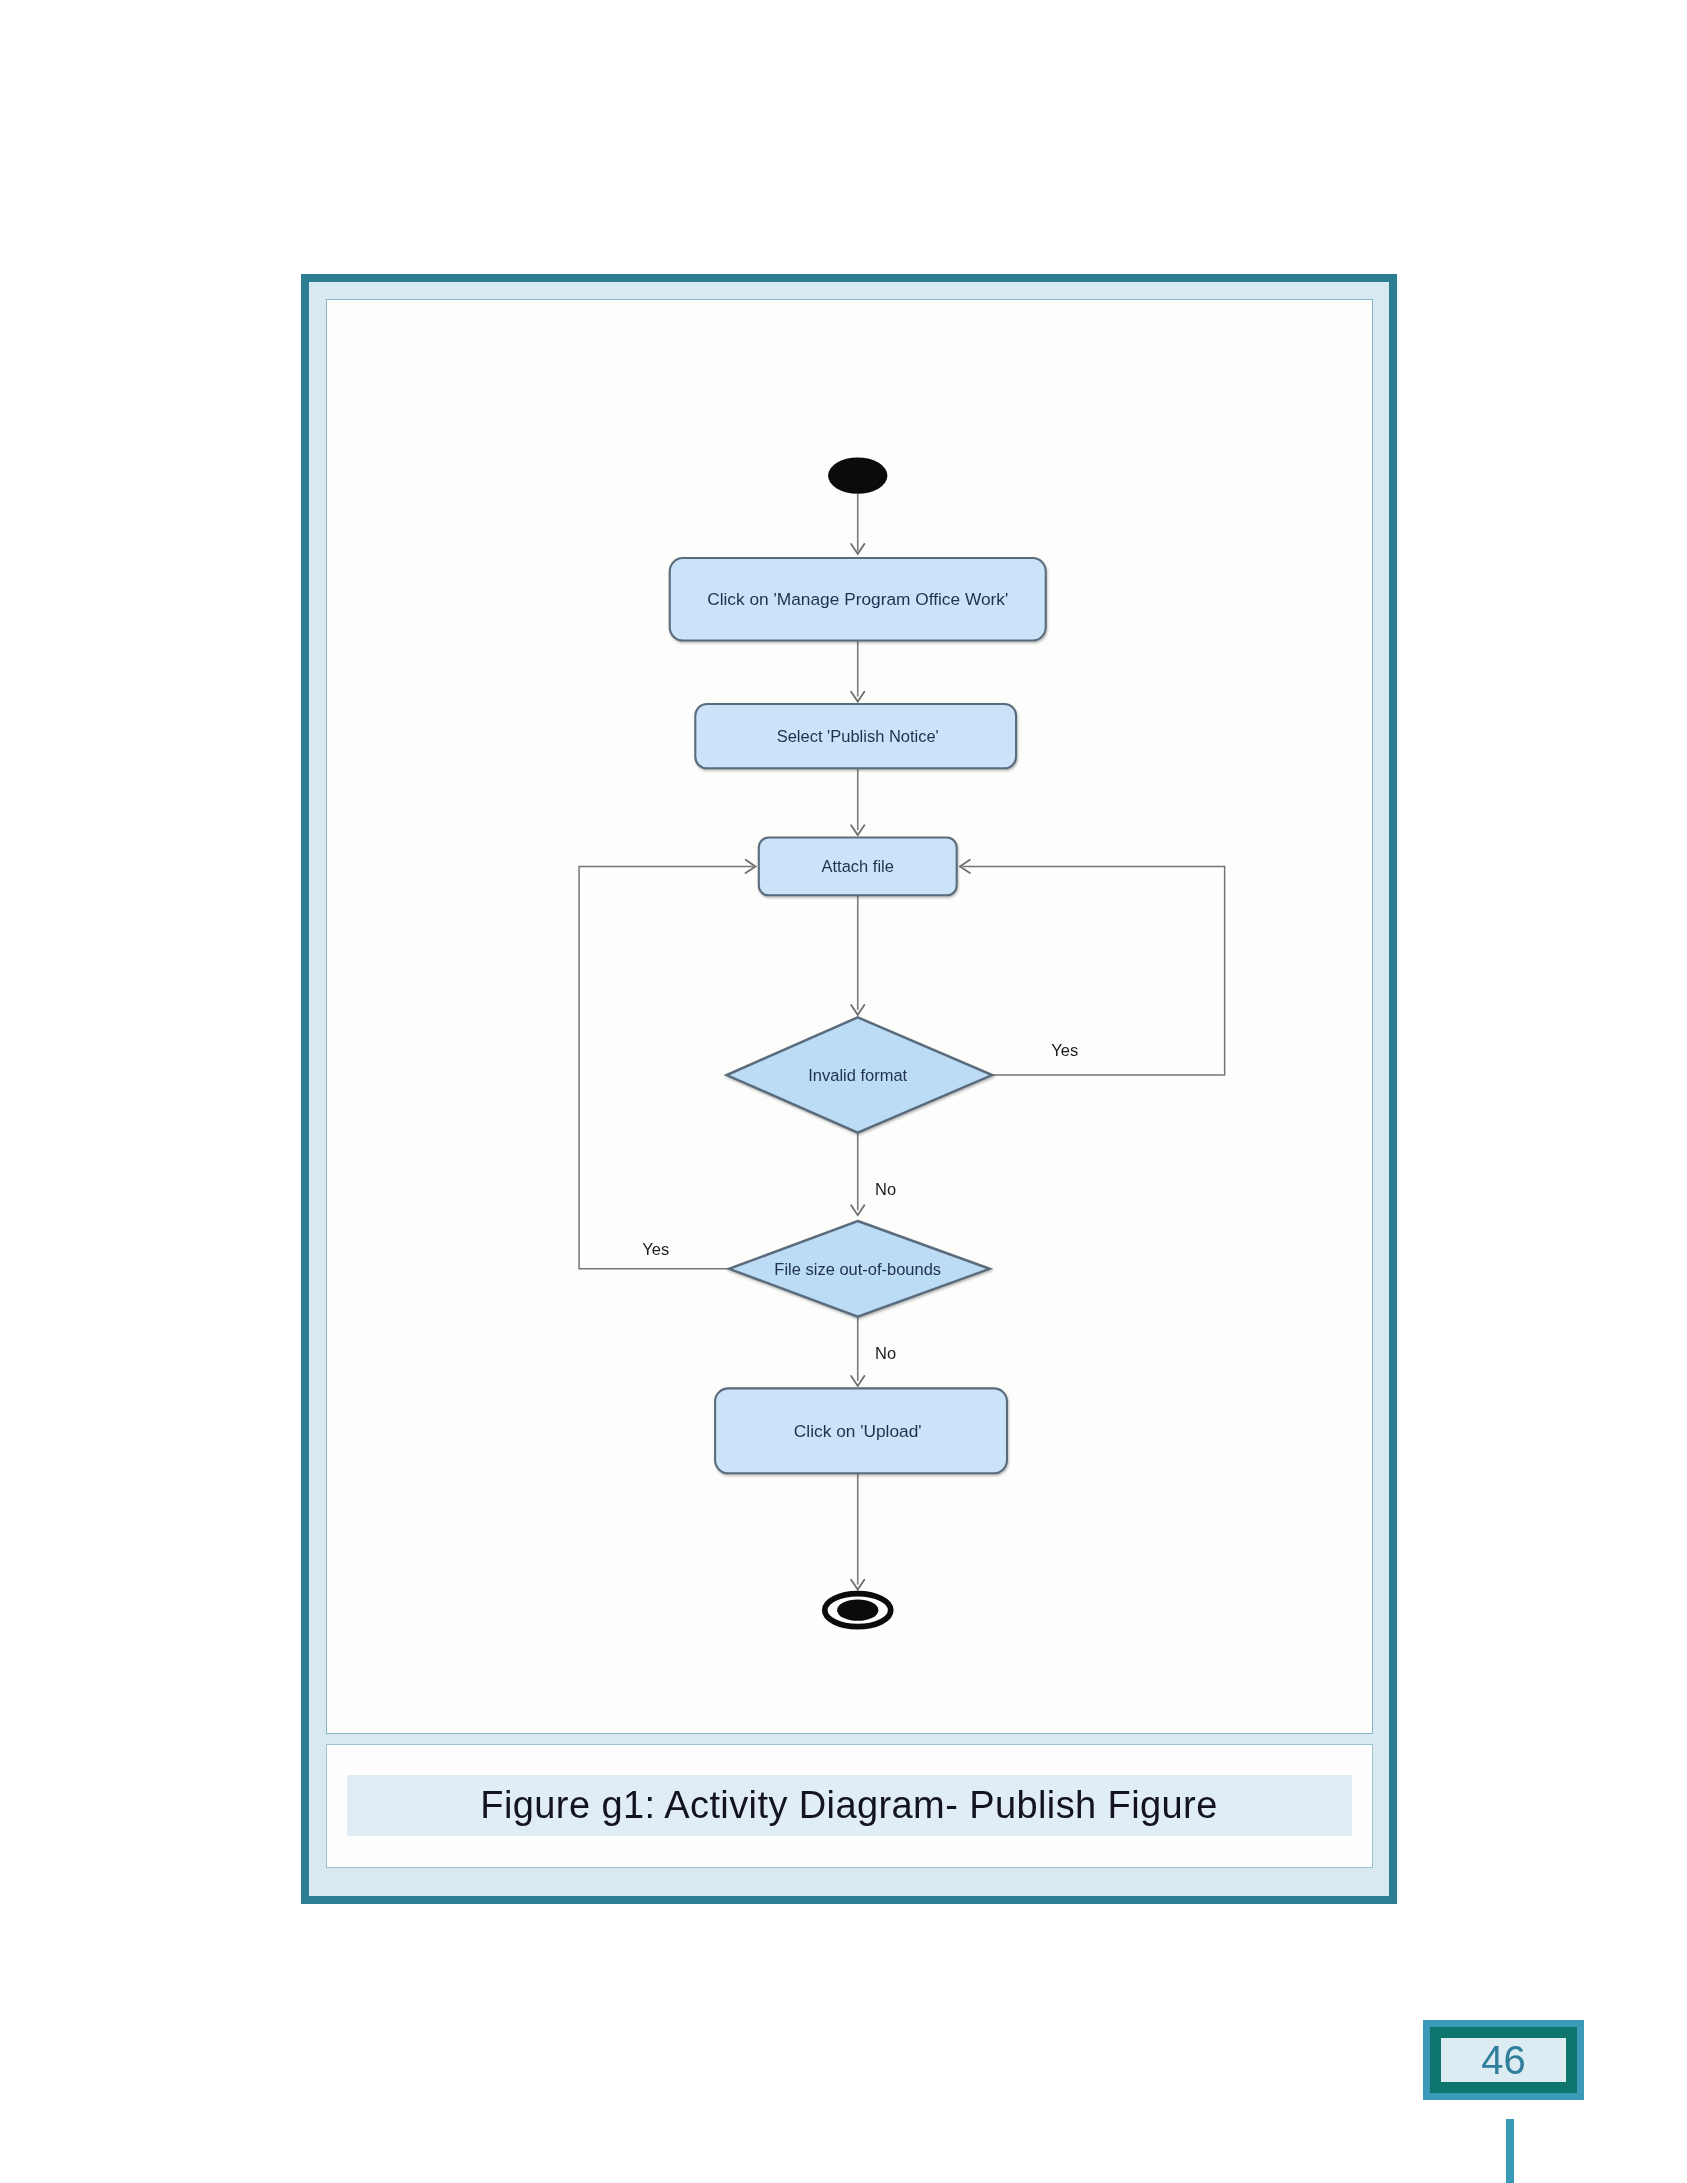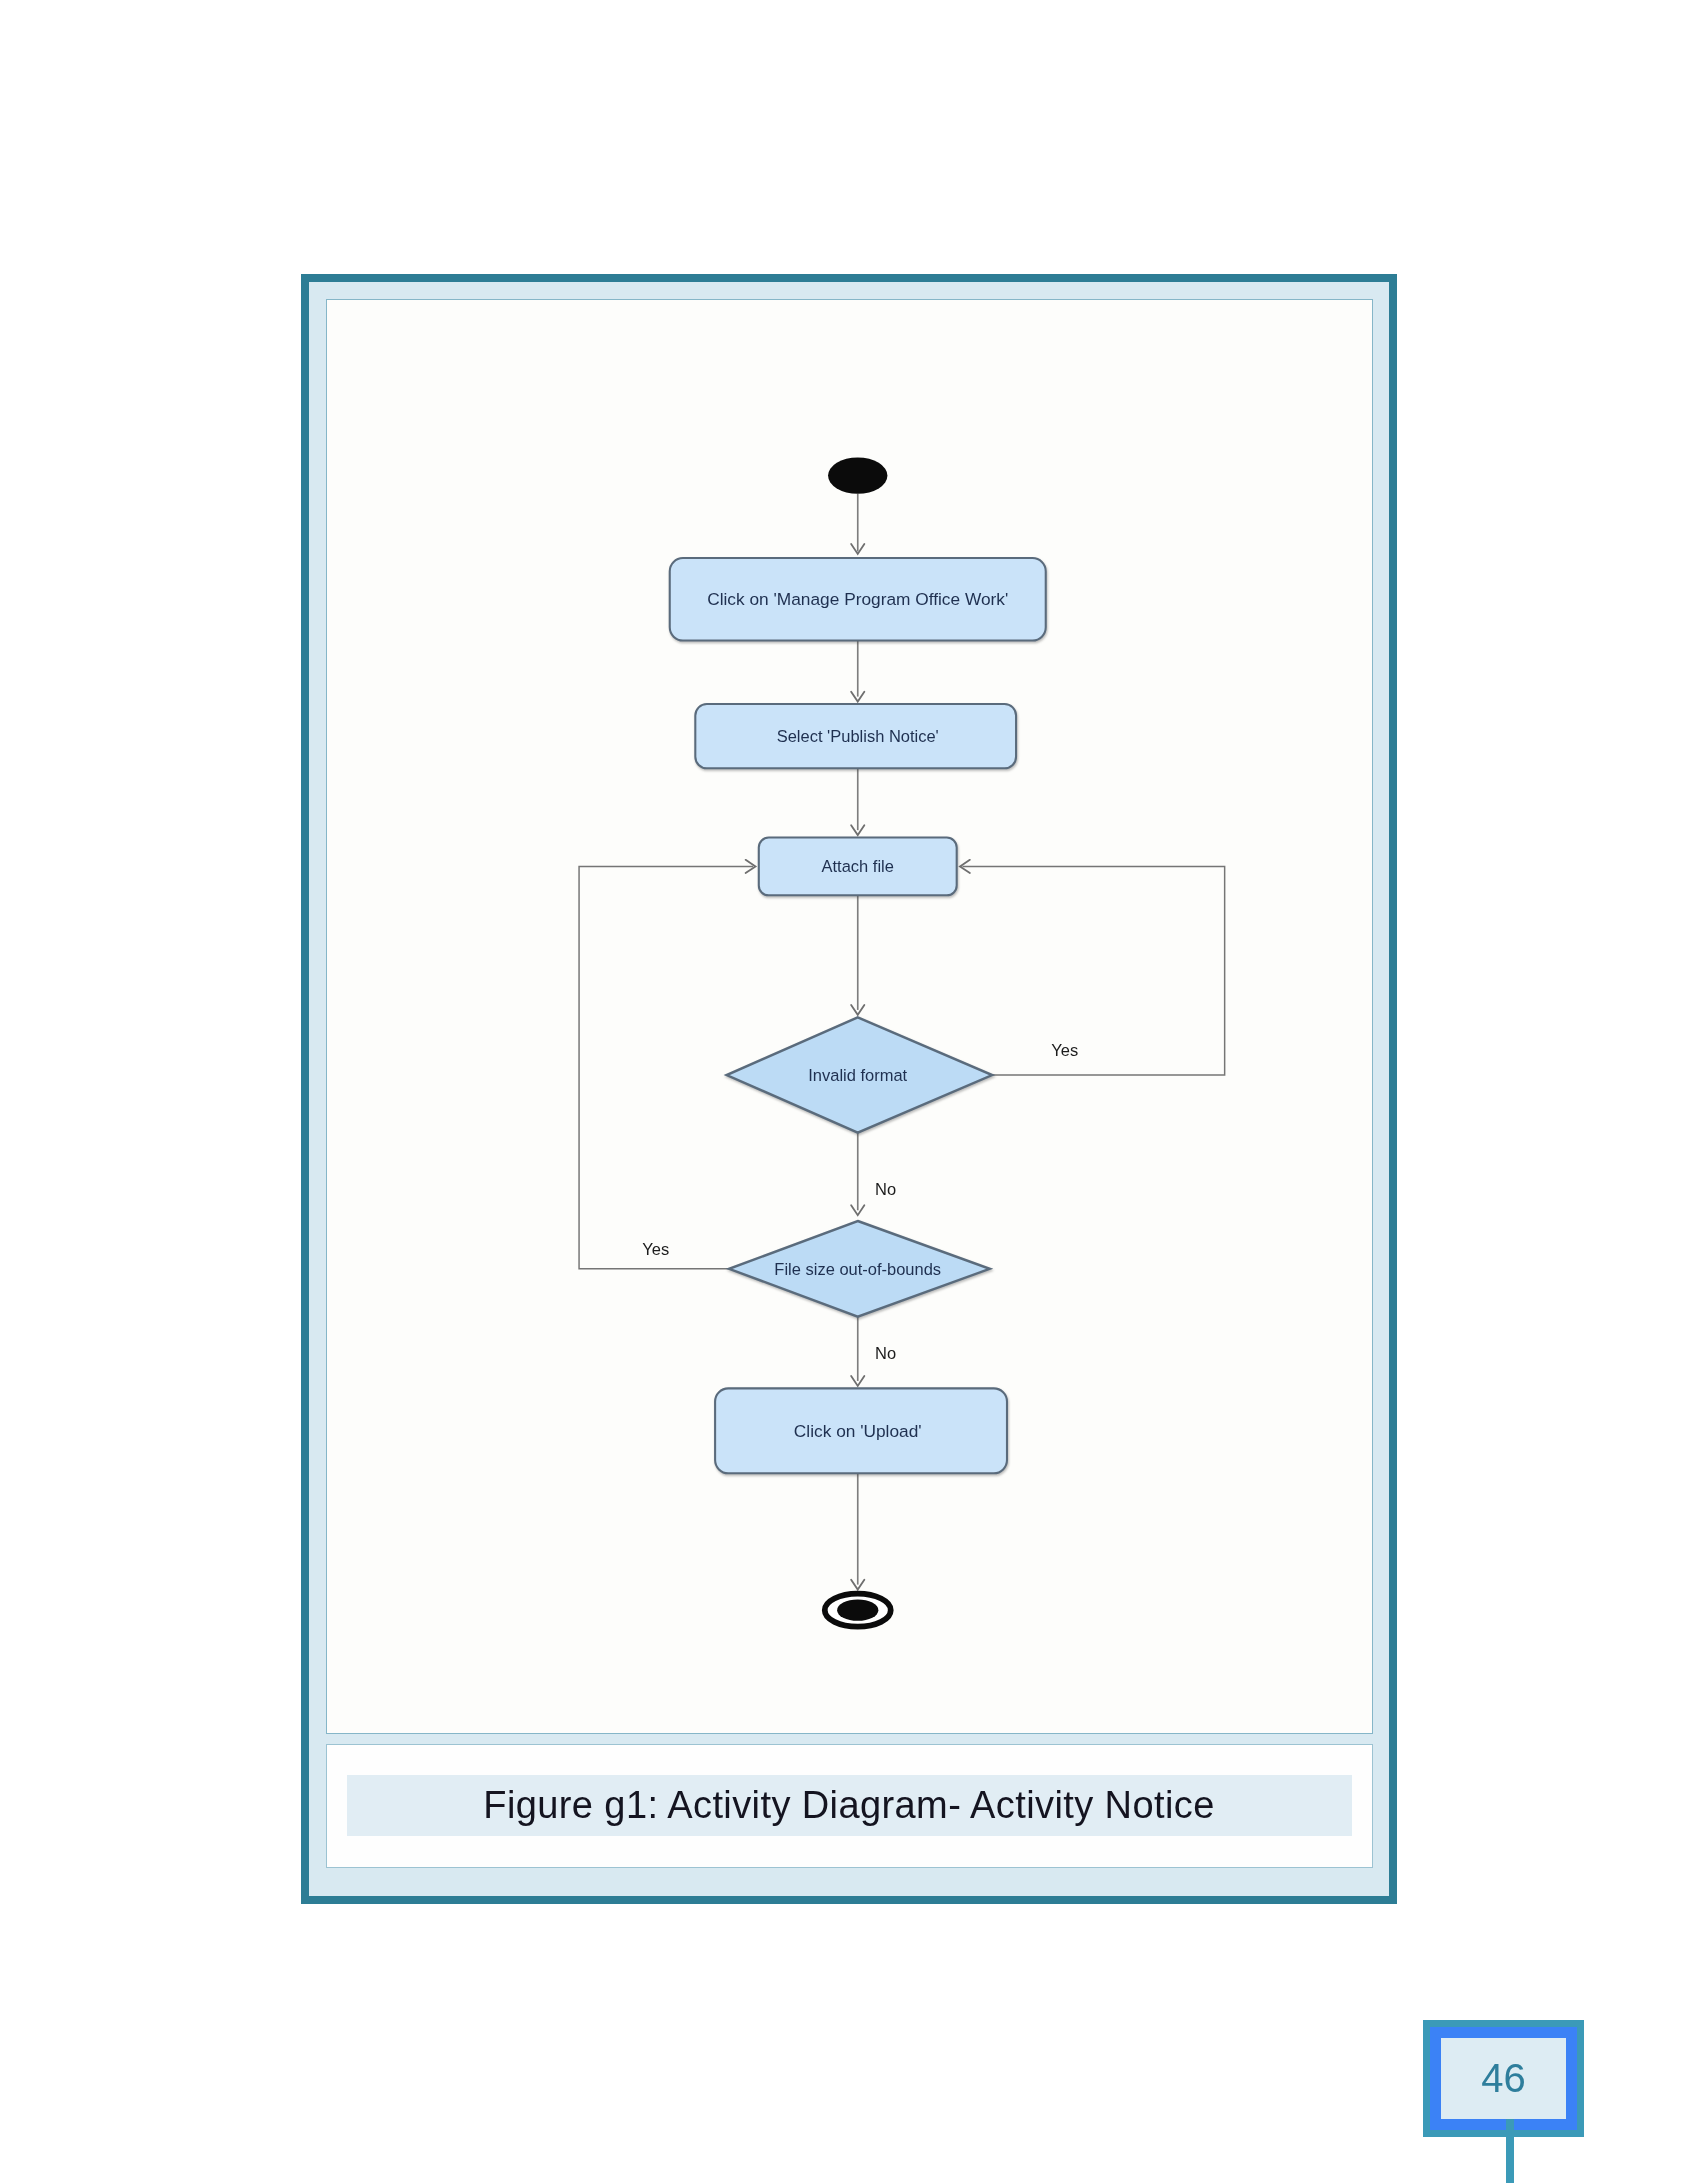--- a/index.html
+++ b/index.html
@@ -30,22 +30,22 @@
   .caption-strip{
     width:100%;background:#e1edf4;text-align:center;
     padding:7.4px 0;
   }
   .caption-text{
     font-size:38px;line-height:1.2;color:#141420;letter-spacing:0.4px;
   }
 
   
   .page-number-badge{
-    position:absolute;left:1423px;top:2020px;width:161px;height:117px;
-    box-sizing:border-box;border:7.4px solid #3b9ab8;background:#3b82f6;
+    position:absolute;left:1423px;top:2020px;width:161px;height:80px;
+    box-sizing:border-box;border:7.4px solid #3b9ab8;background:#0f766e;
     padding:10.7px;display:flex;
   }
   .page-number-strip{
     flex:1;background:#ddecf3;display:flex;align-items:center;justify-content:center;
   }
   .page-number-text{font-size:40px;color:#2e7e9c;}
   .page-number-tail{
     position:absolute;left:1506px;top:2119px;width:8.2px;height:64px;background:#3b9ab8;
   }
 
@@ -144,21 +144,21 @@
           <g>
             <ellipse cx="643" cy="1589" rx="40" ry="20" fill="#ffffff" stroke="#0b0b0b" stroke-width="7"></ellipse>
             <ellipse cx="643" cy="1589" rx="25" ry="13" fill="#0b0b0b"></ellipse>
           </g>
         </g>
       </svg>
     </div>
 
     <div class="caption-box">
       <div class="caption-strip">
-        <span class="caption-text">Figure g1: Activity Diagram- Activity Notice</span>
+        <span class="caption-text">Figure g1: Activity Diagram- Publish Figure</span>
       </div>
     </div>
 
   </div>
 
   <div class="page-number-badge">
     <div class="page-number-strip">
       <span class="page-number-text">46</span>
     </div>
   </div>

